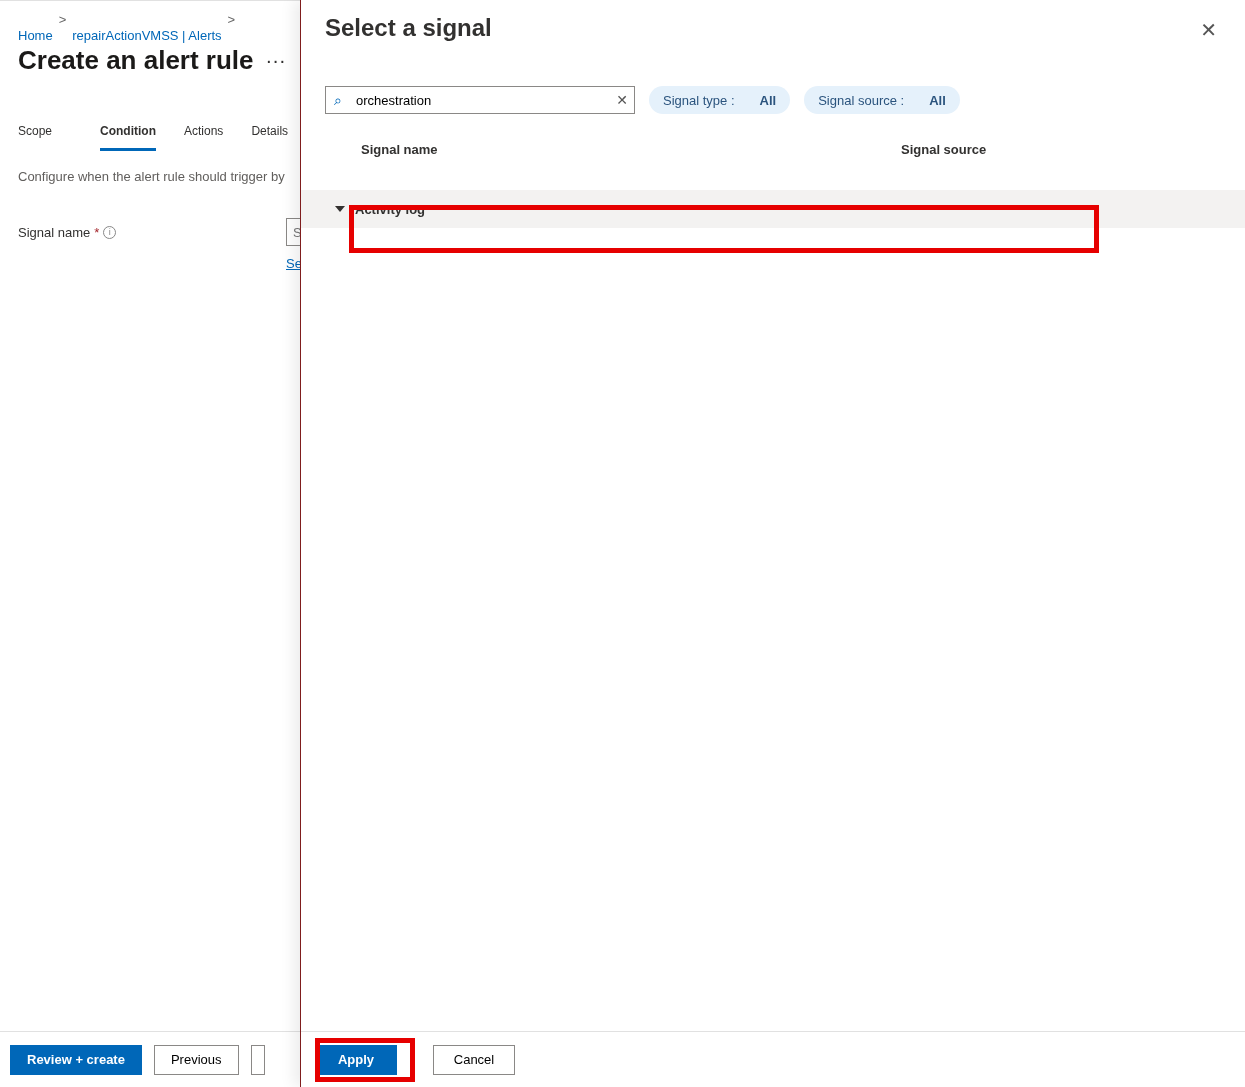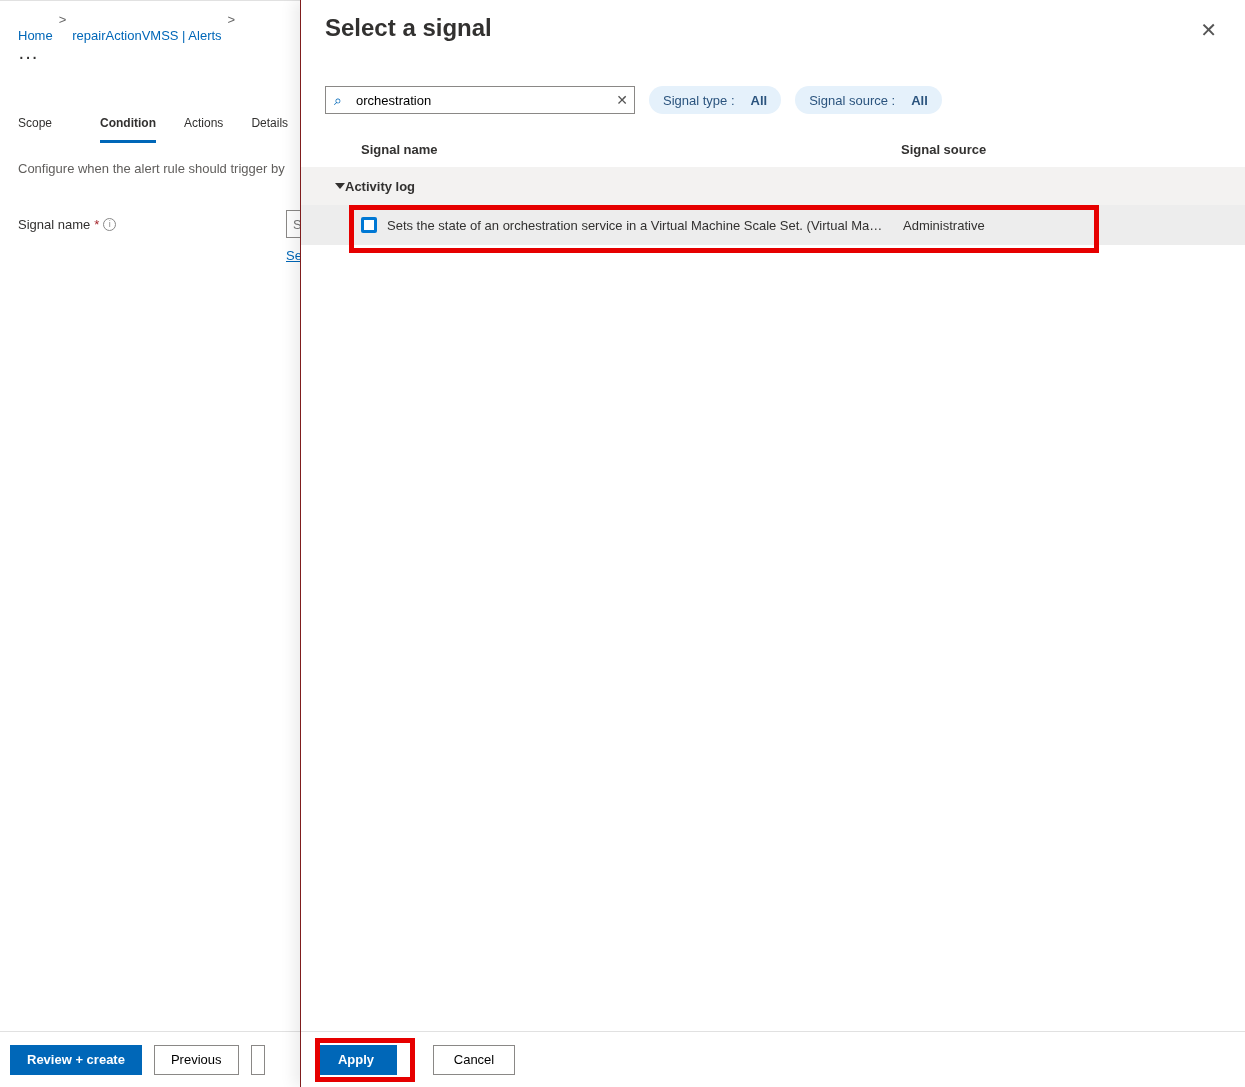--- a/index.html
+++ b/index.html
@@ -87,35 +87,35 @@
   .search-wrap input {
     border: none; outline: none; width: 100%;
     padding: 0 28px 0 30px; height: 26px; font-size: 13px;
   }
   .search-wrap .clear {
     position: absolute; right: 6px; color: #555; font-size: 14px; cursor: pointer;
   }
   .pill {
     background: #e5f1fb; color: #2b547e; border: none;
     border-radius: 14px; height: 28px; padding: 0 14px;
-    font-size: 13px; cursor: pointer; display: inline-flex; align-items: center;
-  }
-  .pill b { font-weight: 600; margin-left: 16px; }
+    font-size: 13px; cursor: pointer; display: inline-flex; align-items: center; gap: 21px;
+  }
+  .pill b { font-weight: 600; margin-left: 4px; }
 
   .cols {
     display: flex; padding: 10px 24px 10px 60px;
     font-size: 13px; font-weight: 600; color: #323130;
   }
   .col-name { flex: 0 0 540px; }
   .col-src  { flex: 1; }
 
   .group-row {
-    display: flex; align-items: center; 
+    display: flex; align-items: center; gap: 10px;
     background: #f3f2f1; height: 38px; padding: 0 24px 0 34px;
-    font-weight: 600; font-size: 13px;
+    font-weight: 600; font-size: 13px; margin-top: 23px;
   }
   .chev {
     width: 0; height: 0; border-left: 5px solid transparent;
     border-right: 5px solid transparent; border-top: 6px solid #323130;
   }
 
   .highlight-box {
     margin: 0 0 0 44px;
     border: 5px solid #e60000;
     position: absolute;
@@ -167,20 +167,21 @@
 
 <div class="page">
   <div class="breadcrumb">
     <a>Home</a>
     <span class="sep">&gt;</span>
     <a>repairActionVMSS | Alerts</a>
     <span class="sep">&gt;</span>
   </div>
 
   <div class="page-title-row">
+    <div class="page-title">Create an alert rule</div>
     <div class="ellipsis-btn">···</div>
   </div>
 
   <div class="tabs">
     <div class="tab">Scope</div>
     <div class="tab active">Condition</div>
     <div class="tab">Actions</div>
     <div class="tab">Details</div>
   </div>
 
@@ -228,25 +229,20 @@
   <div class="cols">
     <div class="col-name">Signal name</div>
     <div class="col-src">Signal source</div>
   </div>
 
   <div class="group-row">
     <span class="chev"></span>
     <span>Activity log</span>
   </div>
 
-  <div class="signal-row">
-    <span class="sig-icon"></span>
-    <span class="sig-name">Sets the state of an orchestration service in a Virtual Machine Scale Set. (Virtual Ma…</span>
-    <span class="sig-src">Administrative</span>
-  </div>
 
   <div class="panel-footer">
     <div class="apply-highlight"></div>
     <button class="btn primary">Apply</button>
     <button class="btn">Cancel</button>
   </div>
 </div>
 
 <div class="highlight-box"></div>
 

